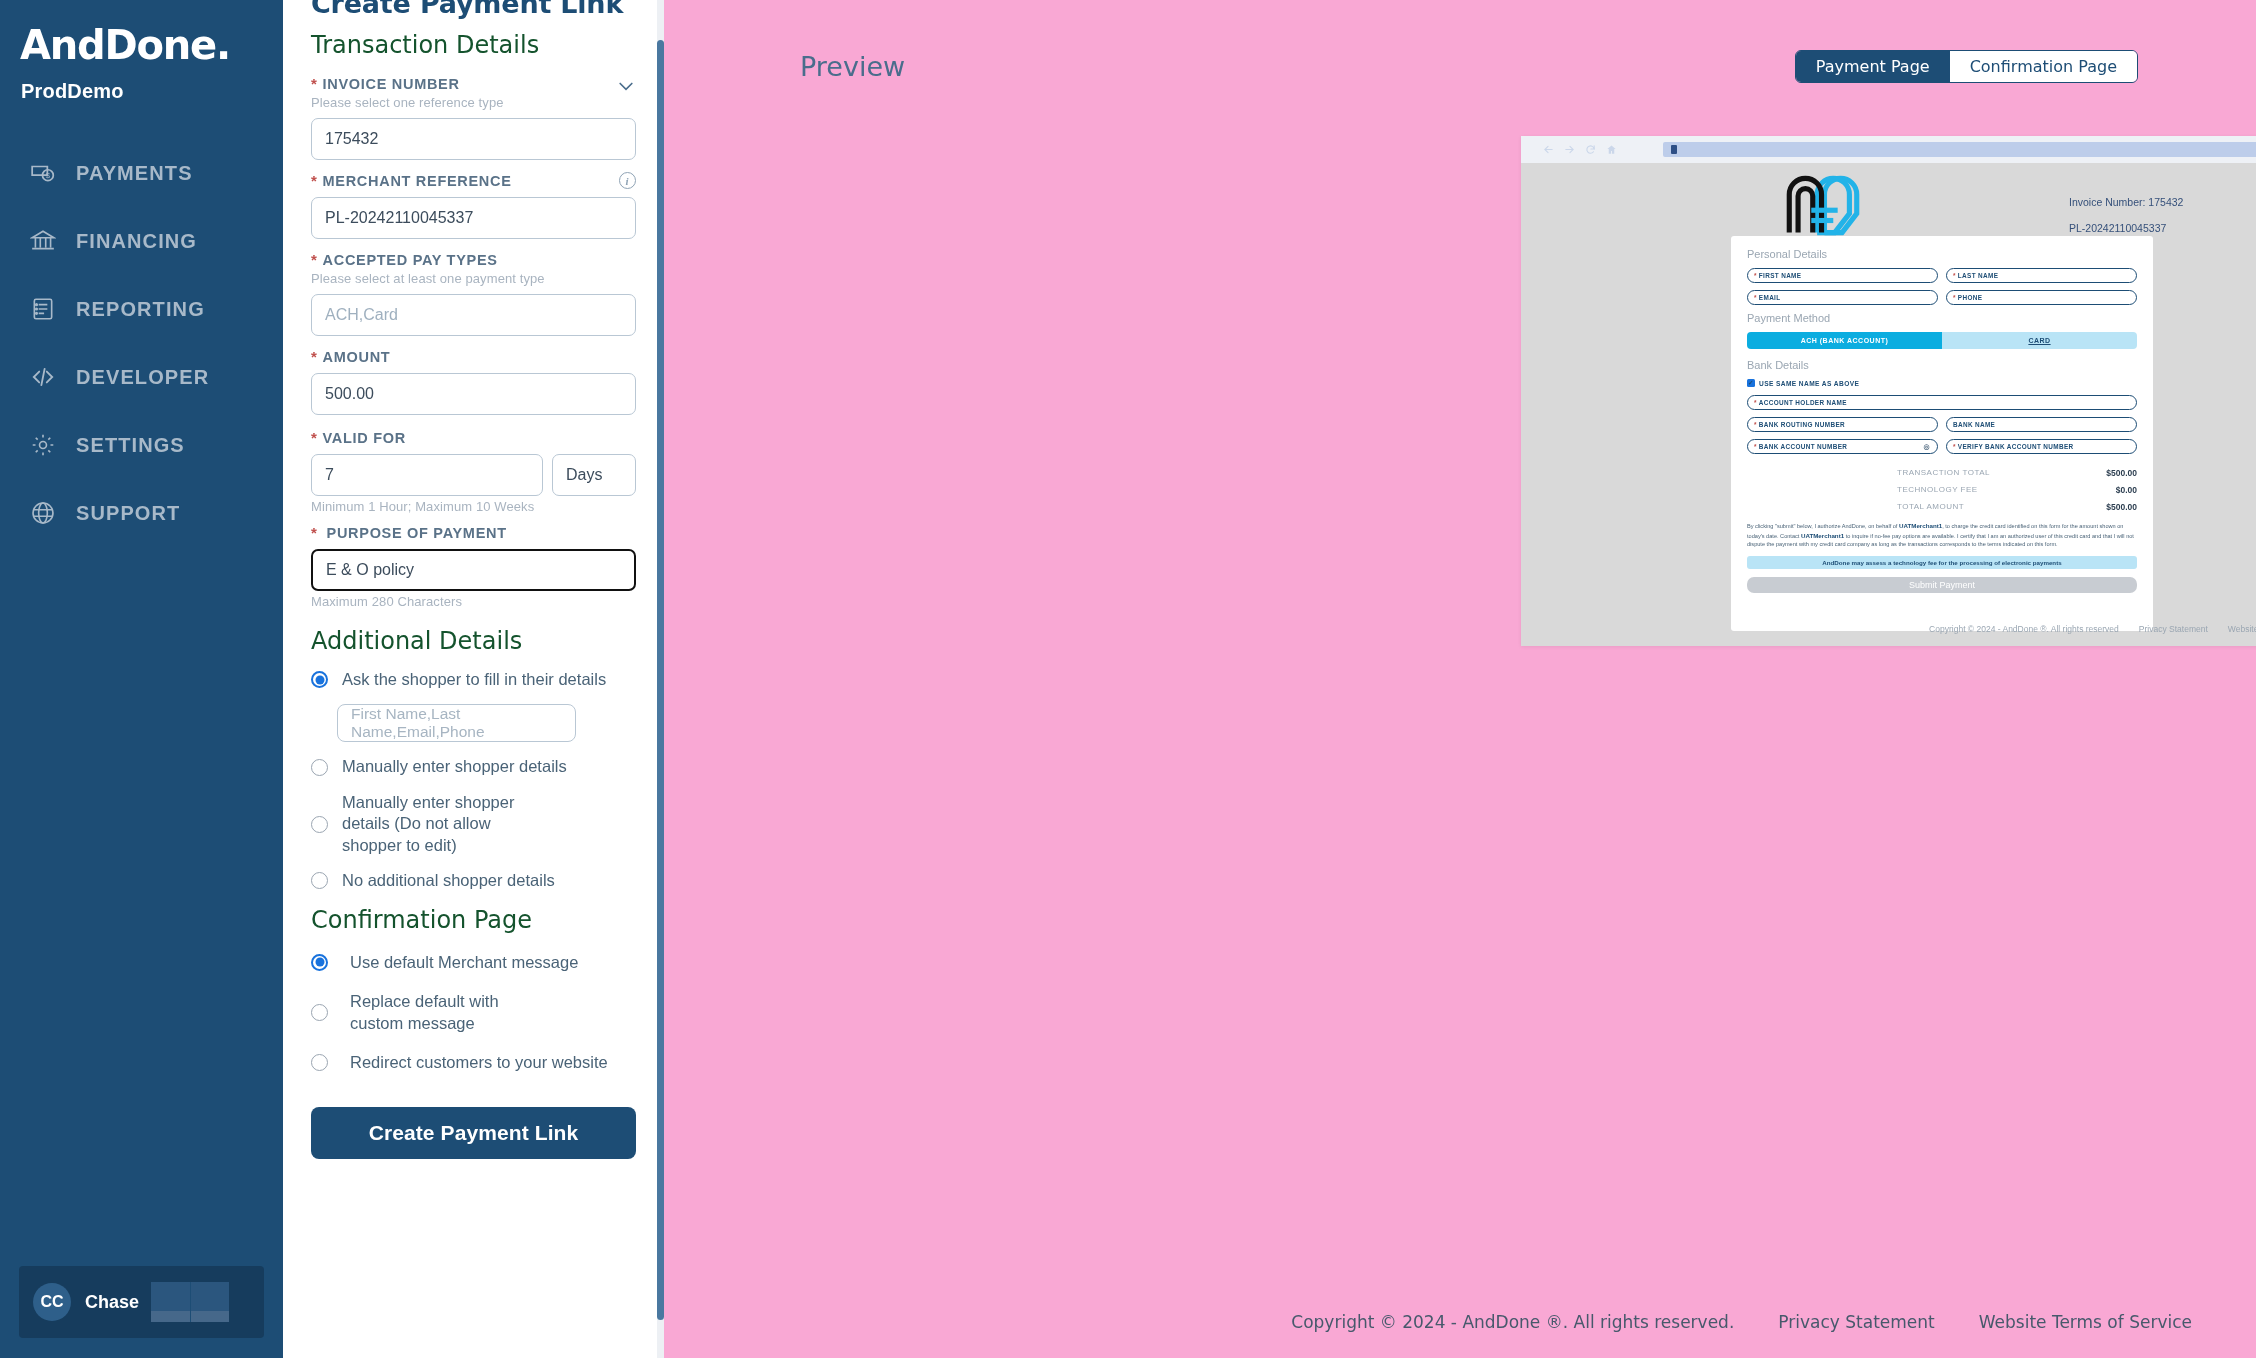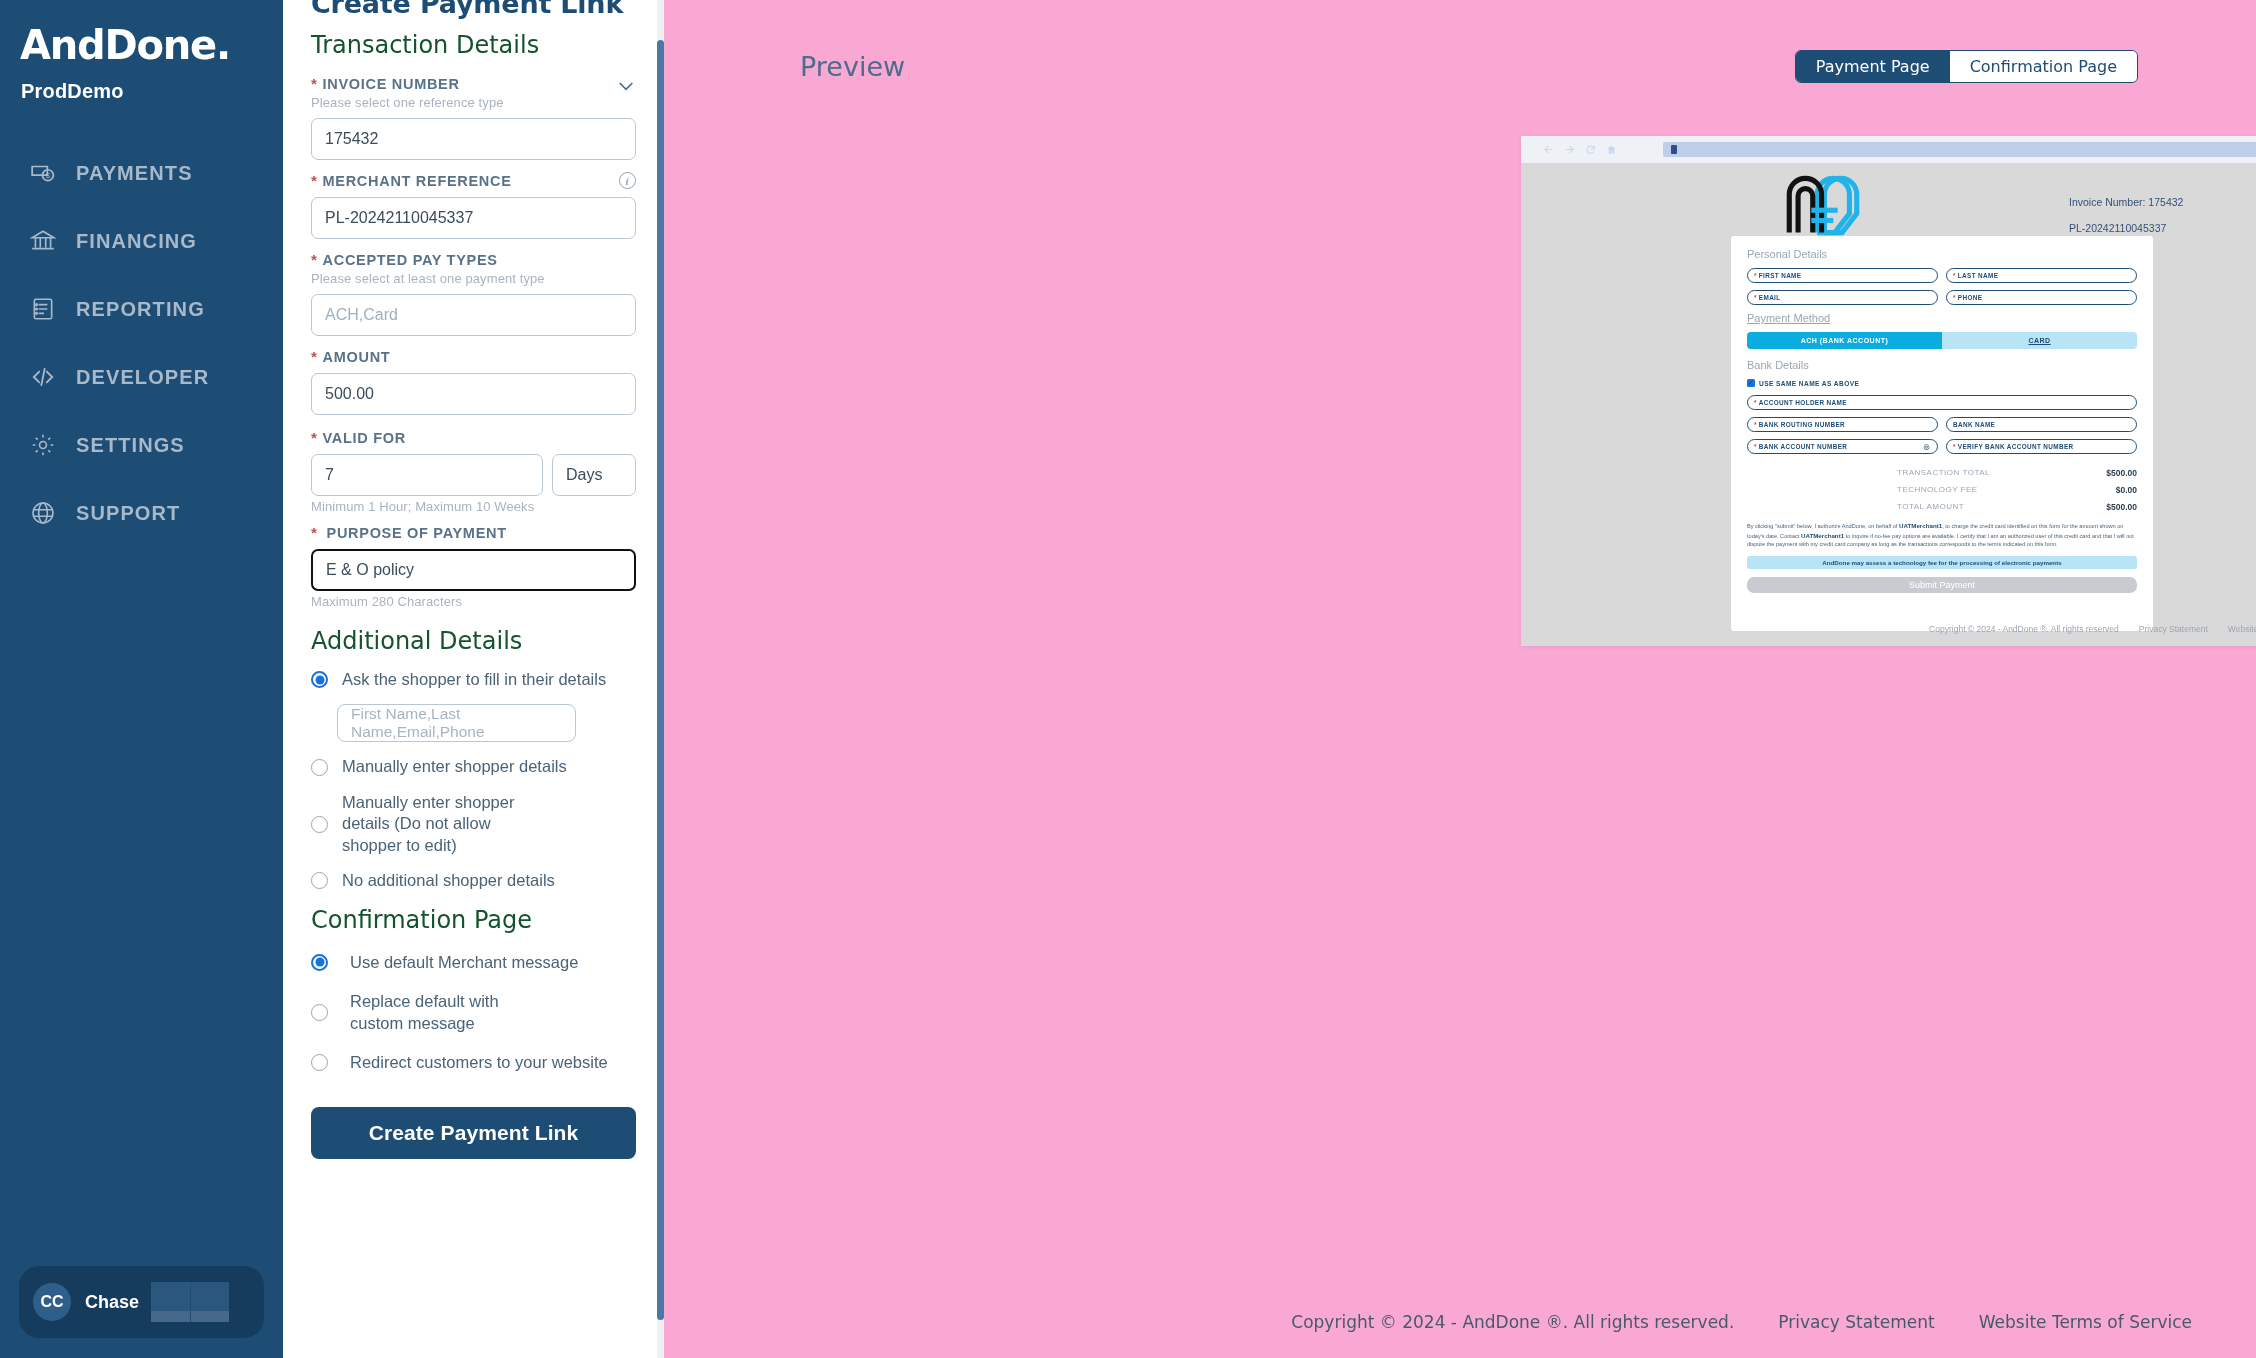--- a/index.html
+++ b/index.html
@@ -39,21 +39,21 @@
     letter-spacing: 1.1px;
   }
   .nav-item.active { background: #163c5d; }
   .nav-item.active .lbl { color: #ffffff; }
   .nav-icn { width: 26px; height: 26px; display:block; flex:none; }
   .nav-icn svg { width: 26px; height: 26px; display:block; }
 
   .user-box {
     position: absolute; left: 19px; bottom: 20px;
     width: 245px; height: 72px; background: #163c5d;
-    border-radius: 20px; display: flex; align-items: center;
+    border-radius: 4px; display: flex; align-items: center;
     padding: 0 14px; gap: 14px; cursor: pointer;
   }
   .avatar {
     width: 38px; height: 38px; border-radius: 50%;
     background: #2e5f8a; color: #fff; font-size: 16px; font-weight: 700;
     display: flex; align-items: center; justify-content: center; flex: none;
   }
   .user-name { color: #fff; font-size: 18px; font-weight: 700; }
   .user-redacted {
     width: 78px; height: 40px; flex: none; margin-left: -2px;
@@ -535,21 +535,21 @@
               <div class="pc-inp">
                   <span class="rq">*</span>
                   <span>EMAIL</span>
                 </div>
               <div class="pc-inp">
                   <span class="rq">*</span>
                   <span>PHONE</span>
                 </div>
             </div>
 
-            <div class="pc-sec" style="margin-top:4px;text-decoration:underline;">Payment Method</div>
+            <div class="pc-sec" style="margin-top:4px;">Payment Method</div>
             <div class="pc-tabs">
               <div class="pc-tab ach">ACH (BANK ACCOUNT)</div>
               <div class="pc-tab card">
                   <span>CARD</span>
                 </div>
             </div>
 
             <div class="pc-sec">Bank Details</div>
             <div class="pc-check">
               <span class="cbx">✓</span>

